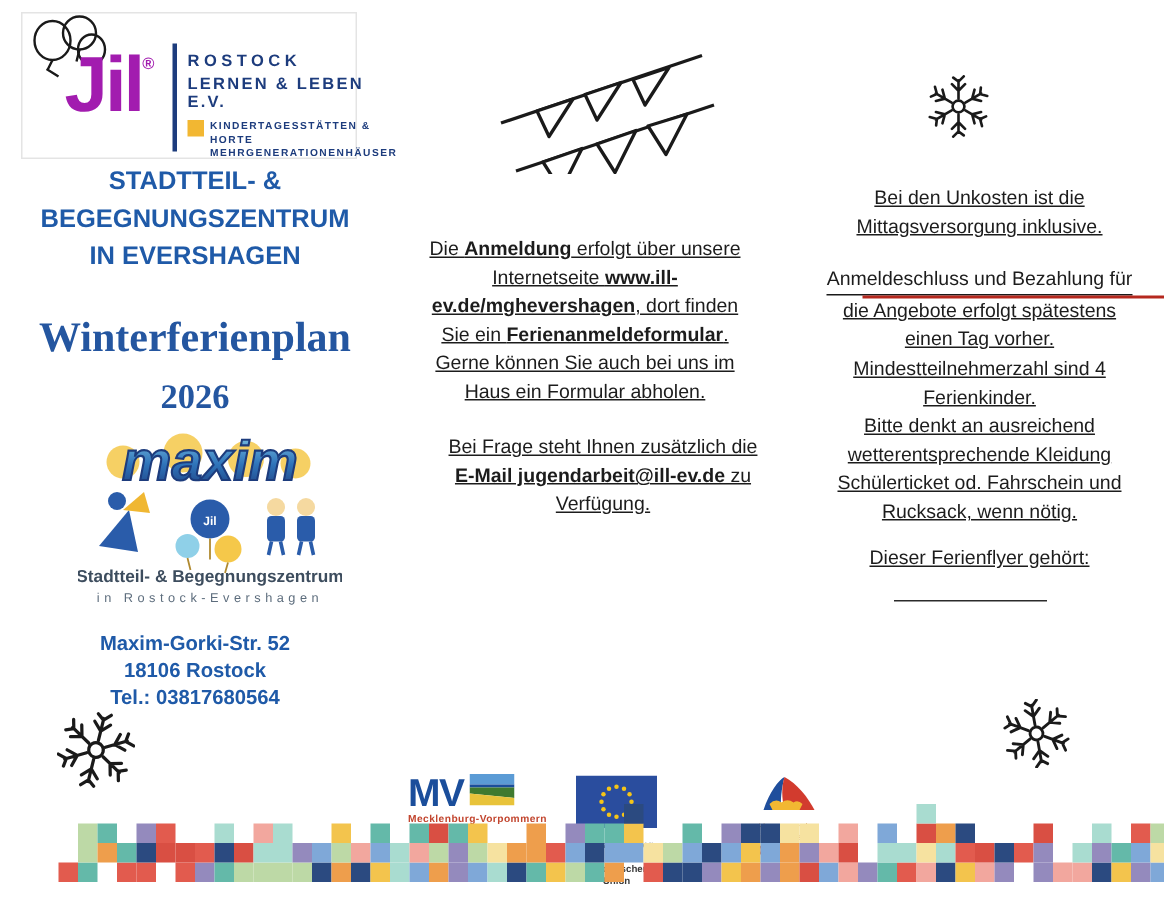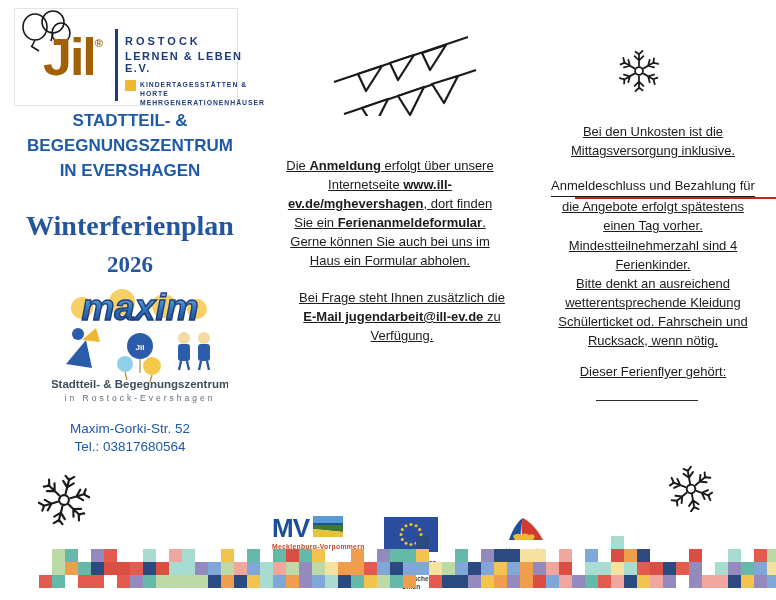--- a/index.html
+++ b/index.html
@@ -6,40 +6,40 @@
   html,body { width:776px; height:600px; }
   body {
     position:relative; width:776px; height:600px; background:#ffffff;
     font-family:"Liberation Sans", sans-serif; color:#1a1a1a; overflow:hidden;
   }
   .abs { position:absolute; }
 
   
   .jil-box { left:14px; top:8px; width:224px; height:98px; background:#fff; border:1px solid #e4e4e4; }
   .jil-balloons { left:2px; top:0px; }
-  .jil-word { left:28px; top:22px; font-size:52px; font-weight:bold; color:#a16207; letter-spacing:-2px; line-height:1; }
+  .jil-word { left:28px; top:22px; font-size:52px; font-weight:bold; color:#a21caf; letter-spacing:-2px; line-height:1; }
   .jil-reg { font-size:11px; font-weight:bold; vertical-align:28px; letter-spacing:0; }
   .jil-divider { left:100px; top:20px; width:3px; height:72px; background:#1d3c7d; }
   .jil-text { left:110px; top:26px; color:#1d3c7d; }
   .jil-line1 { font-size:11px; font-weight:bold; letter-spacing:3px; }
   .jil-line2 { font-size:11px; font-weight:bold; letter-spacing:1.5px; margin-top:3px; }
   .jil-subrow { display:flex; align-items:flex-start; margin-top:6px; }
   .jil-yellow { width:11px; height:11px; background:#f2b732; margin-right:4px; flex:0 0 auto; }
   .jil-small { font-size:6.8px; font-weight:bold; letter-spacing:1px; line-height:9px; }
 
   
   .left-title { left:6px; top:108px; width:248px; text-align:center; color:#1f5aa8; font-weight:bold; font-size:17px; line-height:25px; }
   .left-sub { left:6px; top:210px; width:248px; text-align:center; color:#2456a0; font-family:"Liberation Serif", serif; font-weight:bold; font-size:28px; }
   .left-year { left:6px; top:252px; width:248px; text-align:center; color:#2456a0; font-family:"Liberation Serif", serif; font-weight:bold; font-size:23px; }
 
   
   .maxim-logo { left:52px; top:282px; }
 
   
-  .address { left:20px; top:420px; width:220px; text-align:center; color:#1f5aa8; font-weight:normal; font-size:13.5px; line-height:18px; }
+  .address { left:20px; top:420px; width:220px; text-align:center; color:#1f5aa8; font-weight:bold; font-size:13.5px; line-height:18px; }
 
   
   .bunting { left:328px; top:28px; }
   .para { text-align:center; font-size:13px; line-height:19px; color:#1c1c1c;text-decoration:underline; }
   .mid-para1 { left:280px; top:156px; width:220px; }
   .mid-para2 { left:280px; top:288px; width:220px;margin-left:12px; }
 
   
   .snow-tr { left:618px; top:50px; }
   .snow-bl { left:38px; top:474px; }
@@ -135,20 +135,21 @@
     <circle cx="152" cy="56" r="6" fill="#f5d9a0"></circle>
     <rect x="146" y="62" width="12" height="17" rx="3" fill="#2a5caa"></rect>
     <path d="M129 79 l-2 9 M135 79 l2 9 M149 79 l-2 9 M155 79 l2 9" stroke="#2a5caa" stroke-width="2.4" fill="none"></path>
   </g>
   <text x="88" y="106" text-anchor="middle" font-family="Liberation Sans, sans-serif" font-size="11.5" font-weight="bold" fill="#3d4d5e">Stadtteil- &amp; Begegnungszentrum</text>
   <text x="88" y="119" text-anchor="middle" font-family="Liberation Sans, sans-serif" font-size="8.5" letter-spacing="3" fill="#5c6c7c">in Rostock-Evershagen</text>
 </svg>
 
 <div class="abs address">
   <div>Maxim-Gorki-Str. 52</div>
+  <div>18106 Rostock</div>
   <div>Tel.: 03817680564</div>
 </div>
 
 <svg class="abs bunting" width="150" height="88" viewBox="0 0 150 88">
   <g fill="#ffffff" stroke="#1a1a1a" stroke-width="2.2" stroke-linejoin="round">
     <path d="M6 54 L140 9" fill="none"></path>
     <path d="M30 46 L54 38 L38 63 Z"></path>
     <path d="M62 35 L86 27 L70 52 Z"></path>
     <path d="M94 25 L118 17 L102 42 Z"></path>
     <path d="M16 86 L148 42" fill="none"></path>

